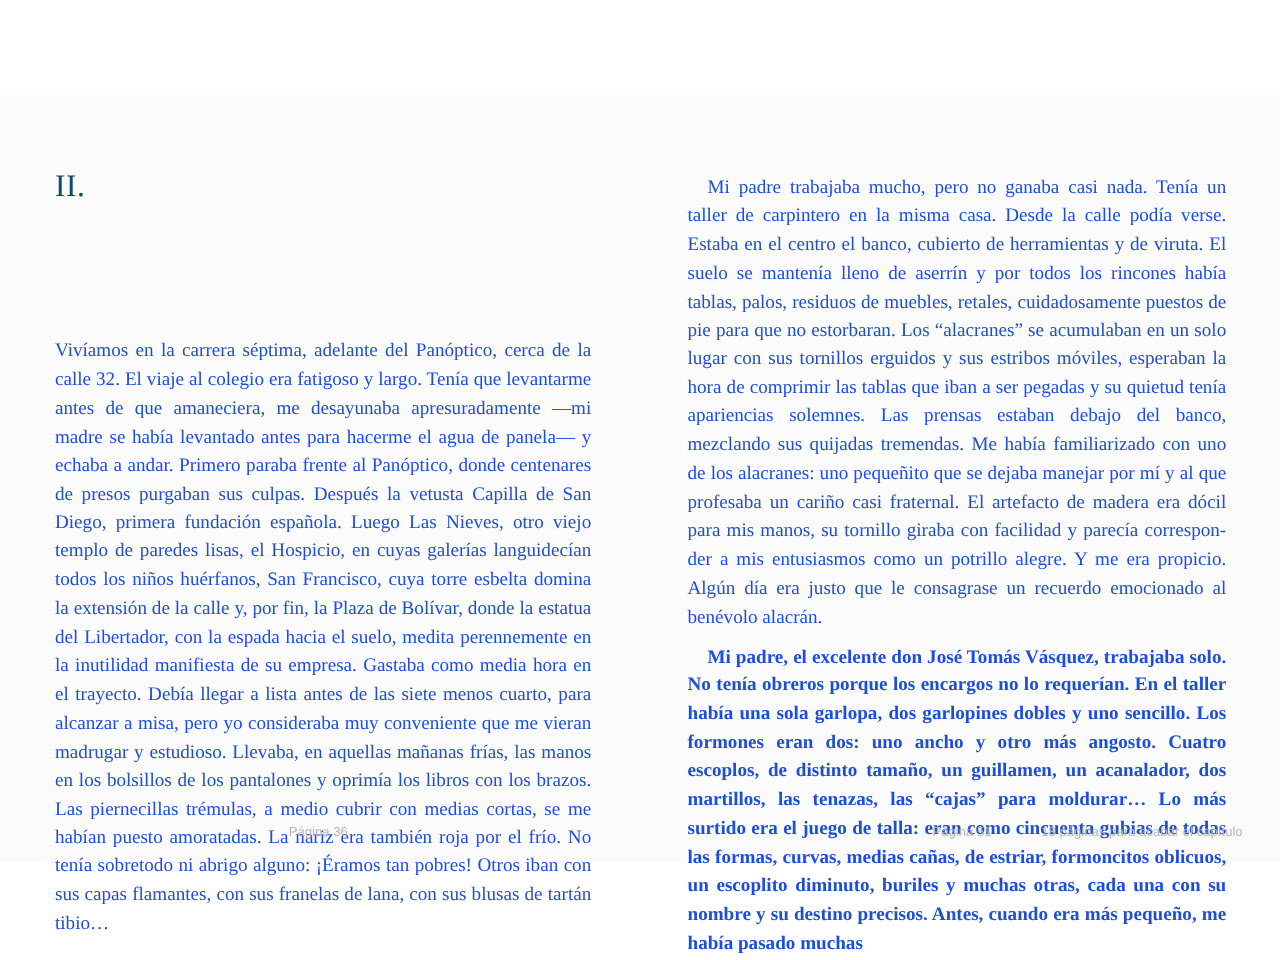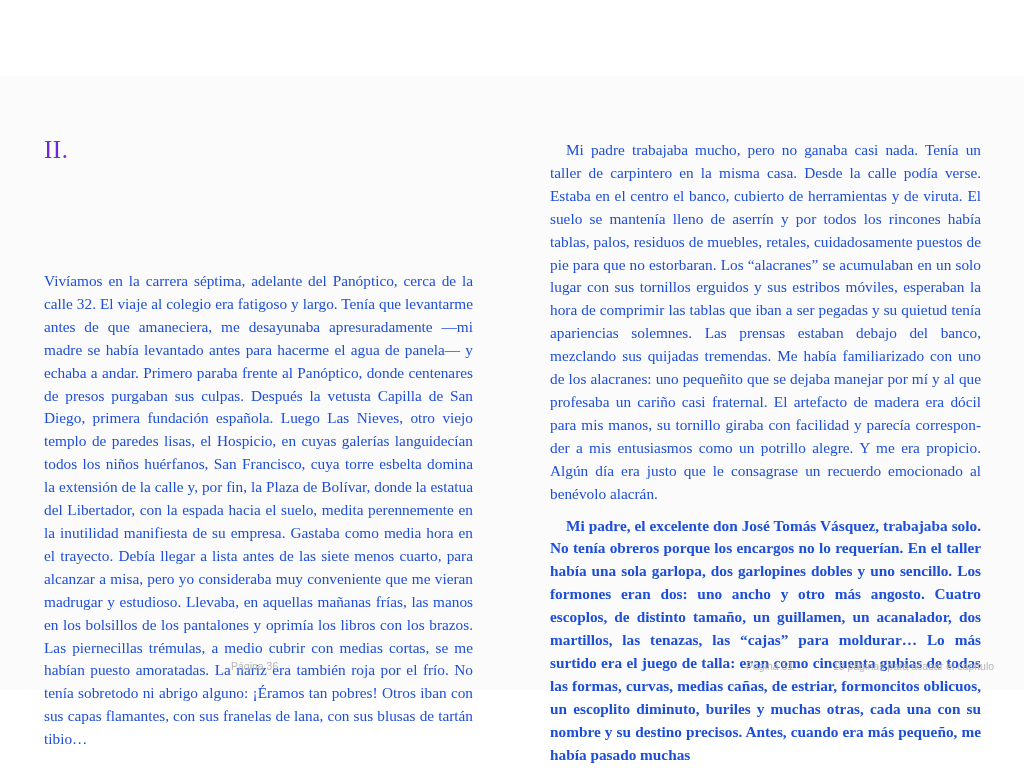--- a/index.html
+++ b/index.html
@@ -23,21 +23,21 @@
   }
   .page-left { left: 44px; width: 429px; }
   .page-right { left: 550px; width: 431px; }
 
   .chapter-heading {
     position: absolute;
     left: 0; top: 60px;
     margin: 0;
     font-size: 25px;
     font-weight: normal;
-    color: #6d28d9;
+    color: #0c4a6e;
     letter-spacing: 0.5px;
   }
   .body-text {
     position: absolute;
     left: 0; right: 0;
     color: #1d4ed8;
     font-size: 15.3px;
     line-height: 22.9px;
     text-align: justify;
     hyphens: manual;

